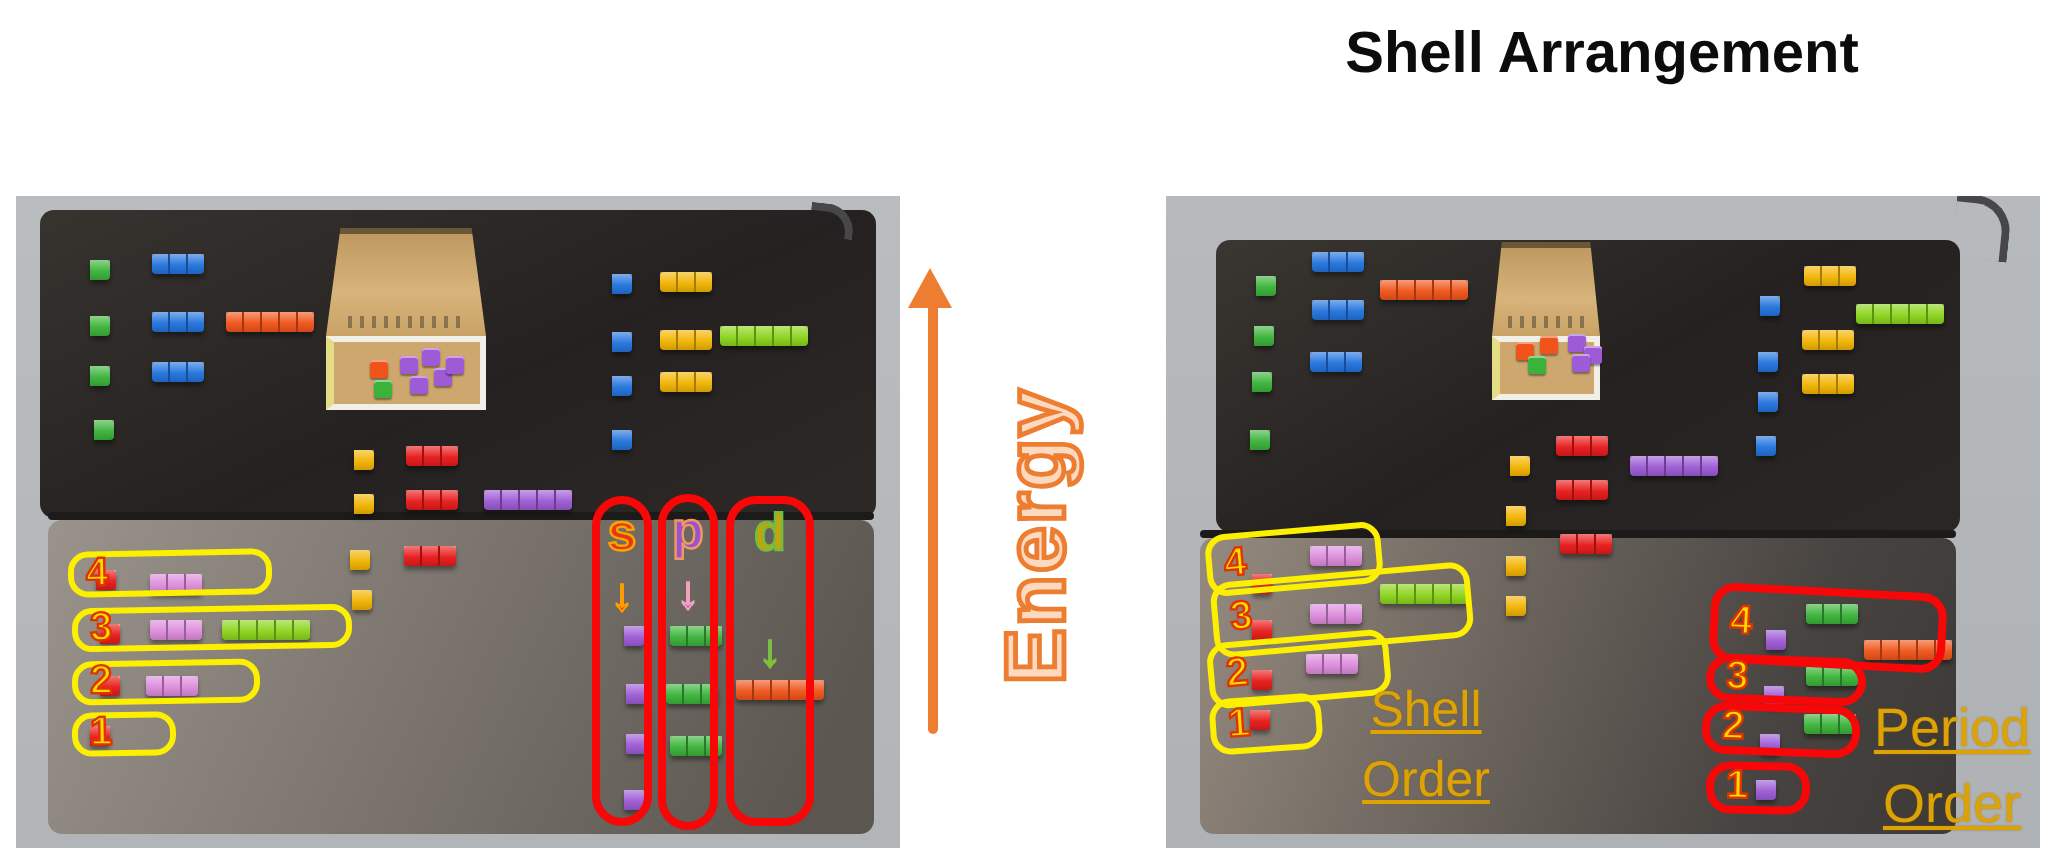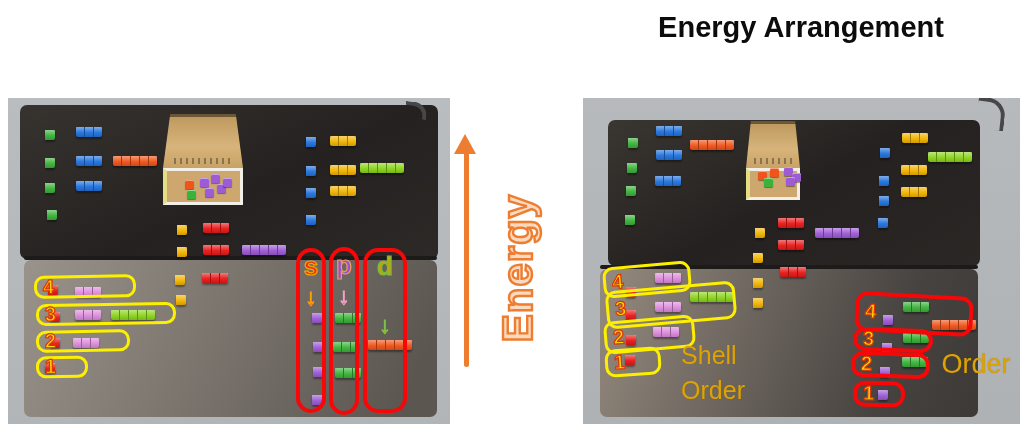--- a/index.html
+++ b/index.html
@@ -50,38 +50,38 @@
   
   .shellbox{position:absolute;border:3px solid;border-radius:10px;box-sizing:border-box;}
   .periodbox{position:absolute;border:4px solid;border-radius:12px;box-sizing:border-box;}
   .orbcol{position:absolute;border:4px solid;border-radius:15px;box-sizing:border-box;}
   .numlabel{position:absolute;left:6px;top:50%;transform:translateY(-55%);
       font-weight:700;font-size:20px;line-height:1;-webkit-text-stroke:1.2px #e03400;}
   .orblabel{position:absolute;top:1px;left:50%;transform:translateX(-50%);
       font-weight:700;font-size:26px;line-height:1;-webkit-text-stroke:1.2px;}
   .orbarrow{position:absolute;left:50%;transform:translateX(-50%);
       font-weight:700;font-size:23px;line-height:1;-webkit-text-stroke:1px;}
-  .caption{position:absolute;transform:translateX(-50%);line-height:1.4;
-      text-shadow:0 0 1px rgba(140,90,0,.55);}
+  .caption{position:absolute;transform:translateX(-50%);text-align:center;line-height:1.4;
+      text-shadow:0 0 1px rgba(140,90,0,.55);text-decoration:underline;}
 
   
   #energy-shaft{position:absolute;left:464px;top:152px;width:5px;height:215px;background:#ed7d31;border-radius:3px;}
   #energy-head{position:absolute;left:454px;top:134px;width:0;height:0;
       border-left:11px solid transparent;border-right:11px solid transparent;border-bottom:20px solid #ed7d31;}
   #energy-label{position:absolute;left:412px;top:245px;width:212px;height:46px;
       transform:rotate(-90deg);text-align:center;font-weight:700;font-size:42px;line-height:46px;
       letter-spacing:1px;color:#fcd9bf;-webkit-text-stroke:2.4px #ed7d31;}
 </style>
 </head>
 <body>
 
 <div class="page">
 
   <div class="title" id="right-title">
-    <div>Energy Arrangement</div>
+    <div>Shell Arrangement</div>
   </div>
 
   <div class="photo" id="left-photo">
     <div class="board" id="lb-top"></div>
     <div class="board" id="lb-bot"></div>
     <div id="lb-seam"></div>
     <div class="cable" id="left-cable"></div>
     <div id="left-layer" style="position:absolute;inset:0;">
         <div class="blk" style="left: 37px; top: 32px;">
           <div class="seg" style="background: rgb(59, 179, 58); width: 10px;"></div>
@@ -509,18 +509,19 @@
           <div class="numlabel" style="color: rgb(255, 217, 0); -webkit-text-stroke: 1.2px rgb(224, 52, 0);">2</div>
         </div>
         <div class="periodbox" style="left: 270px; top: 283px; width: 52px; height: 26px; border-color: rgb(247, 7, 7); transform: rotate(1deg);">
           <div class="numlabel" style="color: rgb(255, 217, 0); -webkit-text-stroke: 1.2px rgb(224, 52, 0);">1</div>
         </div>
         <div class="caption" style="left: 130px; top: 240px; font-size: 25px; color: rgb(221, 163, 4);">
           <div>Shell</div>
           <div>Order</div>
         </div>
         <div class="caption" style="left: 393px; top: 248px; font-size: 27px; color: rgb(221, 163, 4);">
+          <div>Period</div>
           <div>Order</div>
         </div>
       </div>
   </div>
 
 </div>
 
 </body></html>

